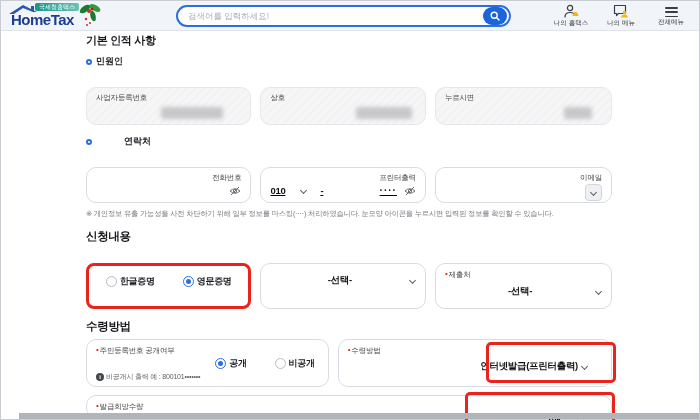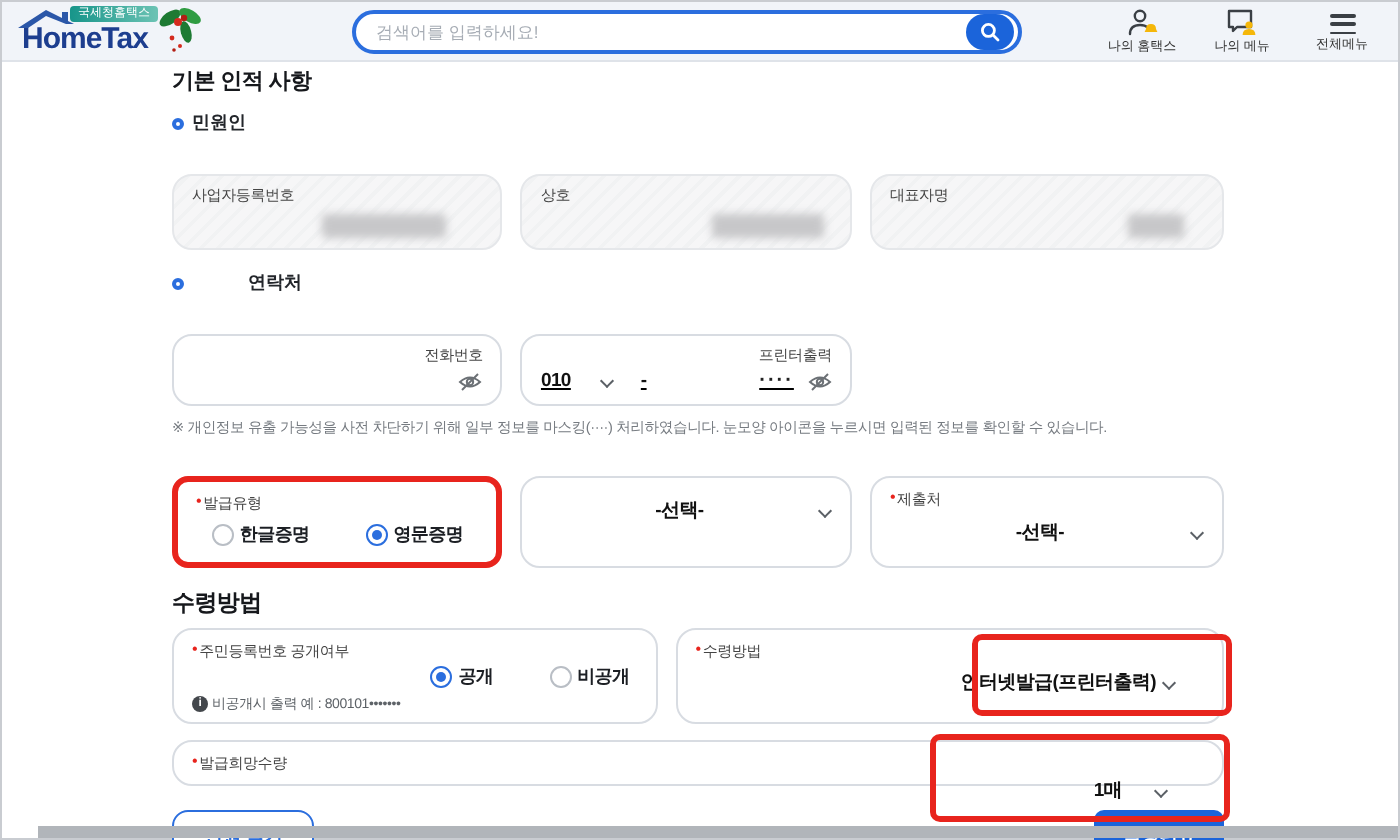--- a/index.html
+++ b/index.html
@@ -151,21 +151,21 @@
     <div class="grid3">
       <div class="fbox ro h38">
         <div class="flabel">사업자등록번호</div>
         <div class="blur-val" style="width:62px;margin:4px 18px 0 auto;"></div>
       </div>
       <div class="fbox ro h38">
         <div class="flabel">상호</div>
         <div class="blur-val" style="width:56px;margin:4px 4px 0 auto;"></div>
       </div>
       <div class="fbox ro h38">
-        <div class="flabel">대표자명</div>
+        <div class="flabel">누르시면</div>
         <div class="blur-val" style="width:28px;margin:4px 10px 0 auto;"></div>
       </div>
     </div>
 
     <div class="sub-title" style="margin-top:10px;gap:32px;">
       <span class="odot"></span>
       <span>연락처</span>
     </div>
     <div class="grid3">
       <div class="fbox h36">
@@ -189,26 +189,34 @@
           <span class="mask-dots" style="margin-left:auto;">····</span>
           <button class="eye-btn">
             <svg width="12" height="10" viewBox="0 0 12 10">
               <path d="M1 5 Q6 0.5 11 5 Q6 9.5 1 5 z" fill="none" stroke="#6b7075" stroke-width="1"></path>
               <circle cx="6" cy="5" r="1.6" fill="none" stroke="#6b7075" stroke-width="1"></circle>
               <line x1="2" y1="9" x2="10" y2="1" stroke="#6b7075" stroke-width="1"></line>
             </svg>
           </button>
         </div>
       </div>
+      <div class="fbox h36">
+        <div class="flabel">이메일</div>
+        <div class="val-row" style="justify-content:flex-end;margin-top:1px;">
+          <span class="select-sq">
+            <span class="chev"></span>
+          </span>
+        </div>
+      </div>
     </div>
     <div class="note">※ 개인정보 유출 가능성을 사전 차단하기 위해 일부 정보를 마스킹(····) 처리하였습니다. 눈모양 아이콘을 누르시면 입력된 정보를 확인할 수 있습니다.</div>
 
+    <div class="sec-title" style="margin-top:10px;">신청내용</div>
     <div class="grid3">
       <div class="fbox h46 redcell">
-        <div class="flabel"><span class="req">•</span><span>발급유형</span></div>
         <div class="rgroup" style="justify-content:center;margin-top:4px;">
           <span style="display:flex;align-items:center;">
             <span class="radio"></span>
             <span class="rlabel">한글증명</span>
           </span>
           <span style="display:flex;align-items:center;">
             <span class="radio on"></span>
             <span class="rlabel">영문증명</span>
           </span>
         </div>

